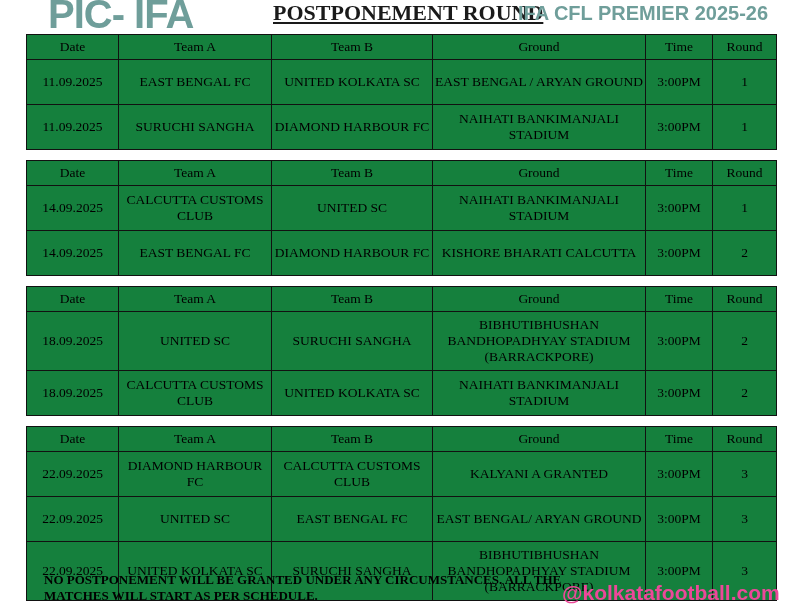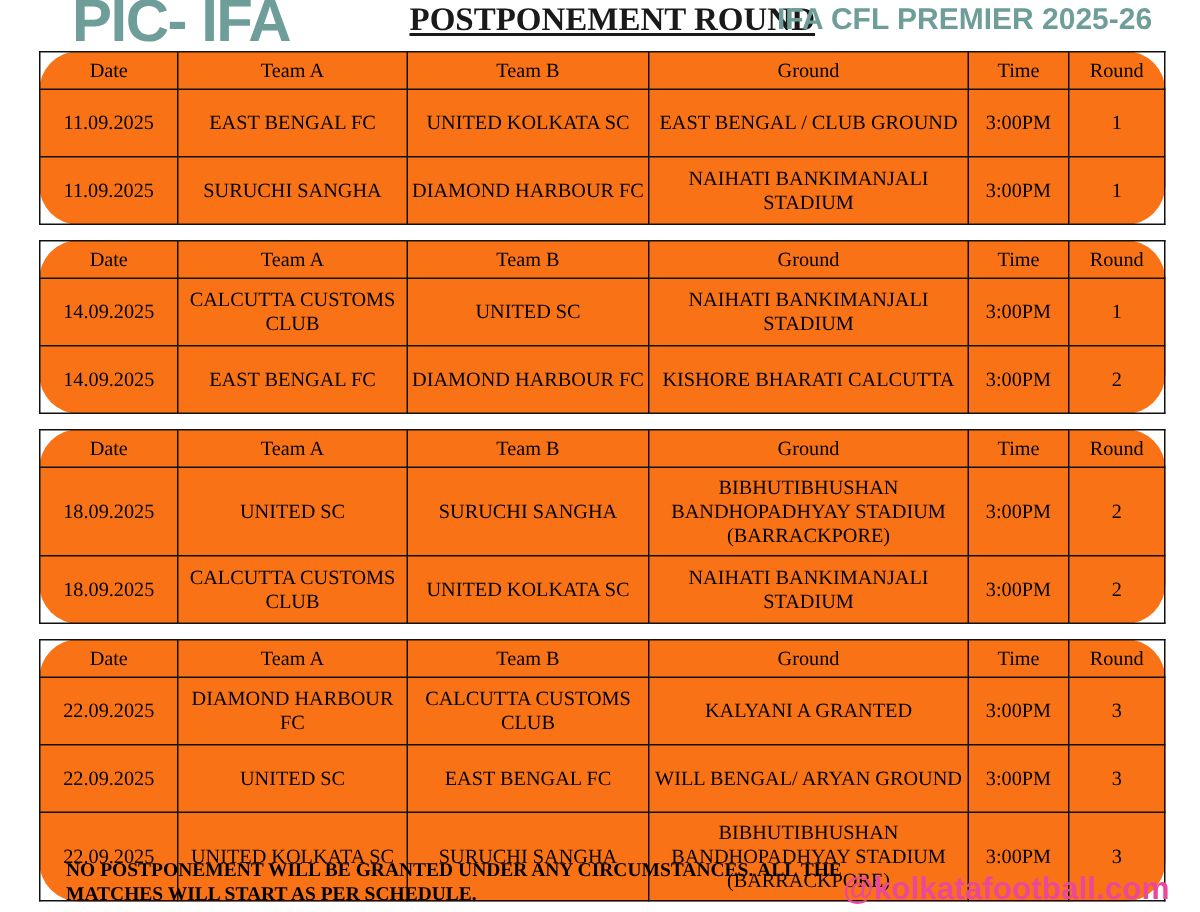--- a/index.html
+++ b/index.html
@@ -60,22 +60,21 @@
   
   .tables-area {
     position: relative;
     padding: 0 0 0 0;
   }
   table.sched {
     border-collapse: collapse;
     table-layout: fixed;
     width: 750px;
     margin: 0 0 0 26px;
-    background: #f97316;
-    border-radius: 27px;
+    background: #15803d;
   }
   table.sched + table.sched {
     margin-top: 10px;
   }
   table.sched th,
   table.sched td {
     border: 1.6px solid #111111;
     text-align: center;
     vertical-align: middle;
     font-family: "Liberation Serif", serif;
@@ -153,21 +152,21 @@
         <th>Ground</th>
         <th>Time</th>
         <th>Round</th>
       </tr>
     </thead>
     <tbody>
       <tr class="row-h2">
         <td>11.09.2025</td>
         <td>EAST BENGAL FC</td>
         <td>UNITED KOLKATA SC</td>
-        <td>EAST BENGAL / CLUB GROUND</td>
+        <td>EAST BENGAL / ARYAN GROUND</td>
         <td>3:00PM</td>
         <td>1</td>
       </tr>
       <tr class="row-h2">
         <td>11.09.2025</td>
         <td>SURUCHI SANGHA</td>
         <td>DIAMOND HARBOUR FC</td>
         <td>NAIHATI BANKIMANJALI STADIUM</td>
         <td>3:00PM</td>
         <td>1</td>
@@ -278,21 +277,21 @@
         <td>DIAMOND HARBOUR FC</td>
         <td>CALCUTTA CUSTOMS CLUB</td>
         <td>KALYANI A GRANTED</td>
         <td>3:00PM</td>
         <td>3</td>
       </tr>
       <tr class="row-h2">
         <td>22.09.2025</td>
         <td>UNITED SC</td>
         <td>EAST BENGAL FC</td>
-        <td>WILL BENGAL/ ARYAN GROUND</td>
+        <td>EAST BENGAL/ ARYAN GROUND</td>
         <td>3:00PM</td>
         <td>3</td>
       </tr>
       <tr class="row-h3">
         <td>22.09.2025</td>
         <td>UNITED KOLKATA SC</td>
         <td>SURUCHI SANGHA</td>
         <td>BIBHUTIBHUSHAN BANDHOPADHYAY STADIUM (BARRACKPORE)</td>
         <td>3:00PM</td>
         <td>3</td>

